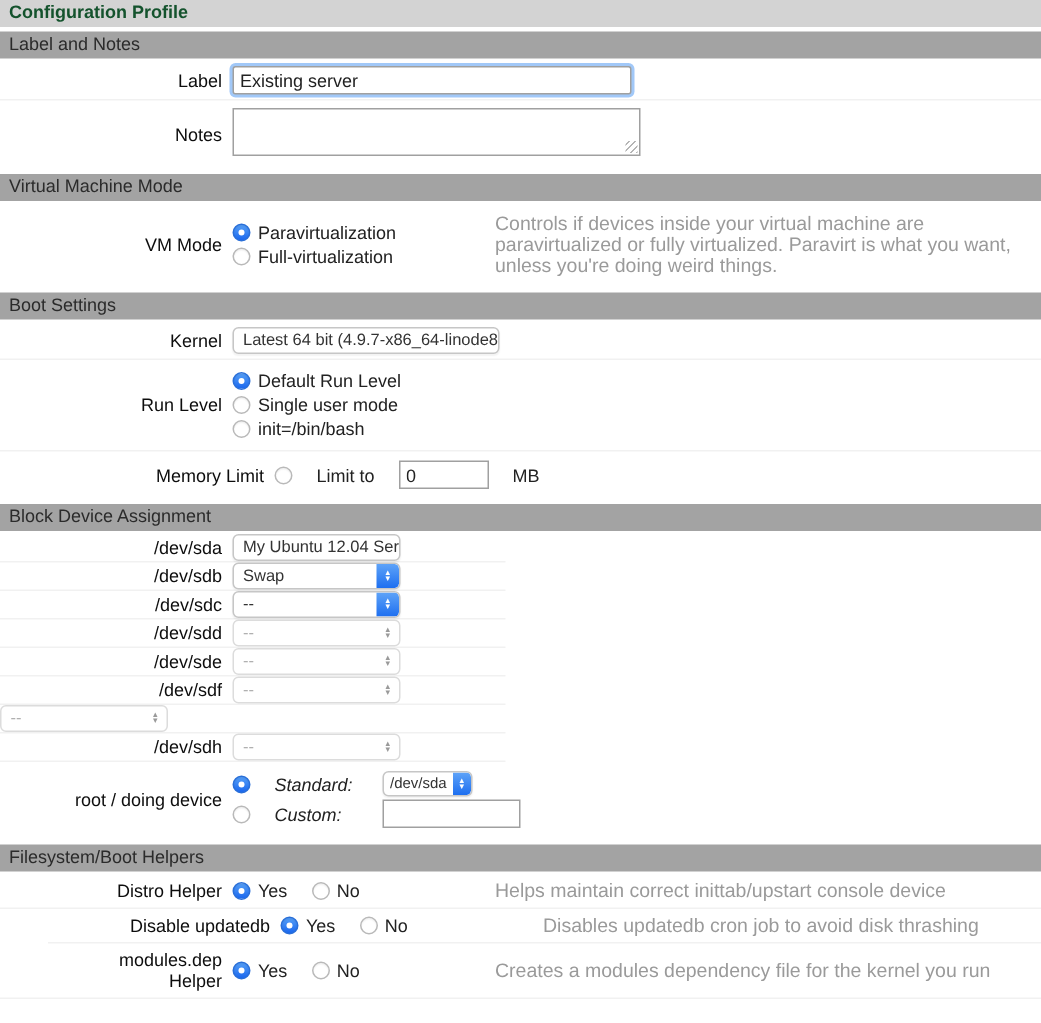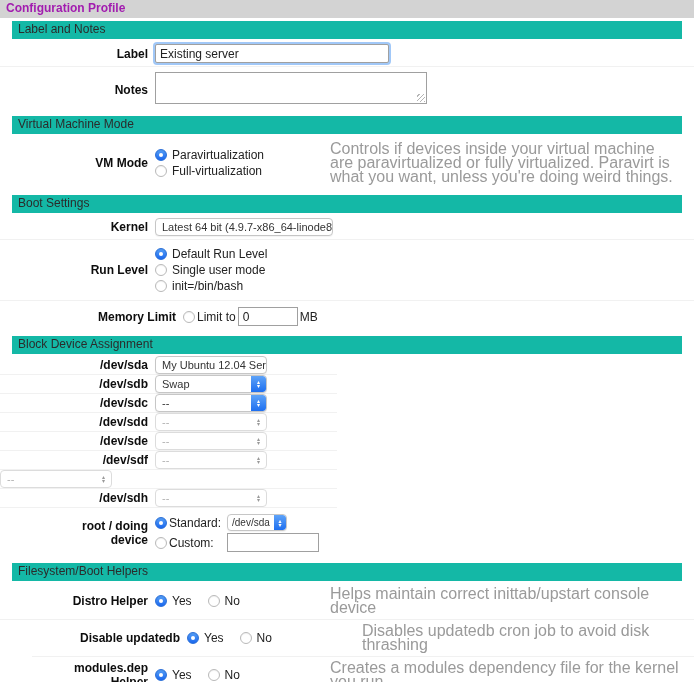--- a/index.html
+++ b/index.html
@@ -1,37 +1,37 @@
 <!DOCTYPE html>
 <html><head>
 <meta charset="utf-8">
 <style>
   * { box-sizing: border-box; margin: 0; padding: 0; }
   html,body { background:#fff; }
   body { font-family: "Liberation Sans", "DejaVu Sans", sans-serif; font-size:12px; color:#222; }
   .page { width:694px; min-height:682px; background:#fff; }
 
   
-  .bar { background:#14b8a6; color:#2b2b2b; font-size:12px; padding:2px 6px 3px;
-         margin:3px 12px 2px; line-height:13px; }
-  .bar.primary { background:#d3d3d3; font-weight:bold; color:#a21caf; margin:0 0 3px; }
+  .bar { background:#a3a3a3; color:#2b2b2b; font-size:12px; padding:2px 6px 3px;
+         margin:3px 0 2px; line-height:13px; }
+  .bar.primary { background:#d3d3d3; font-weight:bold; color:#14532d; margin:0 0 3px; }
 
   
   .row { display:grid; grid-template-columns:148px 168px auto; column-gap:7px;
          align-items:center; border-bottom:1px solid #f1f1f1; padding:3px 0; }
   .row.noborder { border-bottom:none; }
-  .row-label { text-align:right; font-weight:bold; color:#0d0d0d;padding-left:46px; }
+  .row-label { text-align:right; font-weight:normal; color:#0d0d0d;padding-left:46px; }
   .ctrl { grid-column:2; }
   .ctrl.wide { grid-column:2 / span 2; }
-  .help { grid-column:3; color:#9a9a9a; font-size:16px; line-height:14px; max-width:360px; padding-right:8px; }
+  .help { grid-column:3; color:#9a9a9a; font-size:13px; line-height:14px; max-width:360px; padding-right:8px; }
 
   
   input[type=text] { font-family:inherit; font-size:12px; border:1px solid #a0a0a0;
                      background:#fff; height:19px; padding:1px 4px; color:#222; }
-  .focus-input { width:234px; border:1px solid #5a9bea; border-radius:2px;
+  .focus-input { width:266px; border:1px solid #5a9bea; border-radius:2px;
                  box-shadow:0 0 0 2px rgba(110,170,245,.65); outline:none; }
   textarea { font-family:inherit; font-size:12px; border:1px solid #a0a0a0; background:#fff;
              width:272px; height:32px; resize:none; display:block; }
   .ta-wrap { position:relative; display:inline-block; }
   .ta-wrap::after { content:""; position:absolute; right:2px; bottom:2px; width:8px; height:8px;
                     background:repeating-linear-gradient(-45deg,#b5b5b5 0 1px,transparent 1px 3px); }
 
   
   .radio { display:inline-block; width:12px; height:12px; border-radius:50%;
            background:#fff; border:1px solid #b9b9b9; flex:0 0 auto; position:relative;
@@ -60,24 +60,24 @@
   .w-dev { width:112px; }
   .w-root { width:60px; height:17px; padding-left:4px; }
   .w-root .val { font-size:10px; }
 
   
   .devices { width:337px; }
   .drow { display:grid; grid-template-columns:148px auto; column-gap:7px; align-items:center;
           height:19px; border-bottom:1px solid #f1f1f1; }
 
   
-  .mem-line { display:flex; align-items:center; gap:2px; margin:2px 0; }
+  .mem-line { display:flex; align-items:center; gap:16px; margin:2px 0; }
   .mem-input { width:60px; height:17px; }
   .custom-input { width:92px; height:18px; }
-  .rb-label-fixed { display:inline-block; width:56px; }
+  .rb-label-fixed { display:inline-block; width:56px;font-style:italic; }
 
   
   .yesno { display:flex; align-items:center; gap:5px; }
   .yesno .gap { width:6px; }
 </style>
 </head>
 <body>
 
 <div class="page">
 

